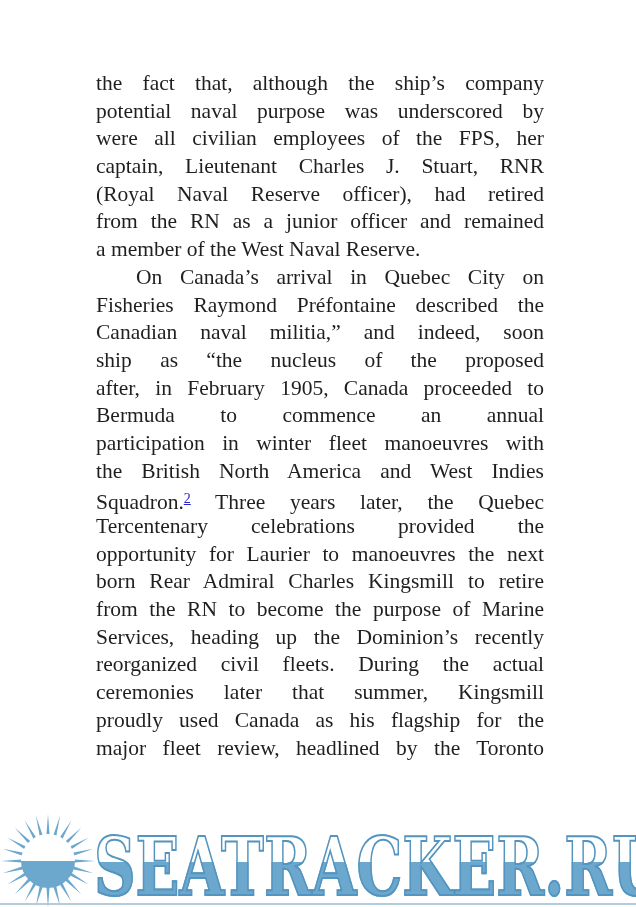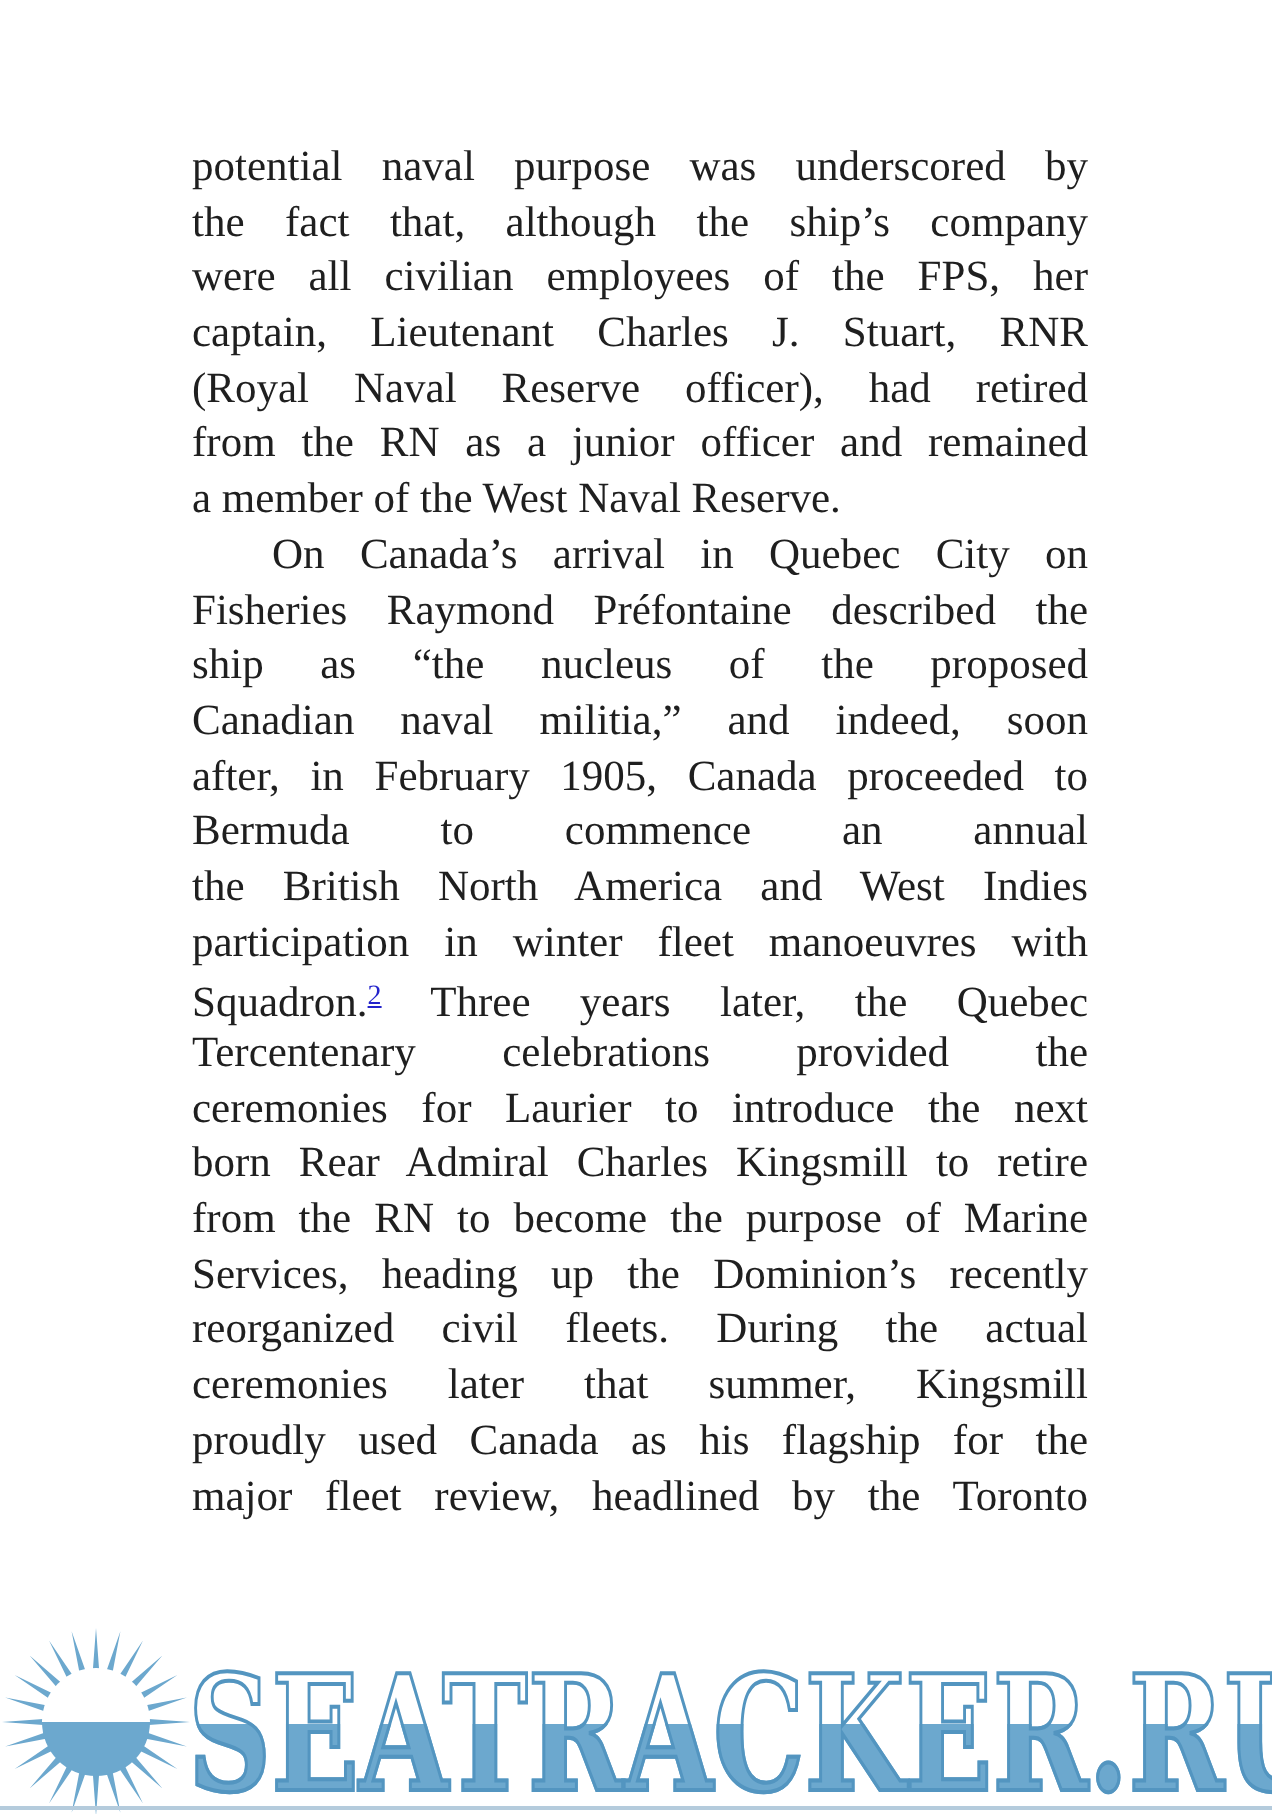--- a/index.html
+++ b/index.html
@@ -58,38 +58,38 @@
     position:absolute;
     left:0;top:903px;width:636px;height:2px;
   }
 </style>
 </head>
 <body>
 
 <div class="page">
 
   <div class="text-block" style="color: rgb(31, 31, 31);">
+      <div class="line"><span>the fact that, although the ship’s company</span></div>
       <div class="line"><span>potential naval purpose was underscored by</span></div>
-      <div class="line"><span>the fact that, although the ship’s company</span></div>
       <div class="line"><span>were all civilian employees of the FPS, her</span></div>
       <div class="line"><span>captain, Lieutenant Charles J. Stuart, RNR</span></div>
       <div class="line"><span>(Royal Naval Reserve officer), had retired</span></div>
       <div class="line"><span>from the RN as a junior officer and remained</span></div>
       <div class="line no-just"><span>a member of the West Naval Reserve.</span></div>
       <div class="line indent"><span>On </span><span class="italic">Canada</span><span>’s arrival in Quebec City on</span></div>
       <div class="line"><span>Fisheries Raymond Préfontaine described the</span></div>
+      <div class="line"><span>Canadian naval militia,” and indeed, soon</span></div>
       <div class="line"><span>ship as “the nucleus of the proposed</span></div>
-      <div class="line"><span>Canadian naval militia,” and indeed, soon</span></div>
       <div class="line"><span>after, in February 1905, </span><span class="italic">Canada</span><span> proceeded to</span></div>
       <div class="line"><span>Bermuda to commence an annual</span></div>
+      <div class="line"><span>participation in winter fleet manoeuvres with</span></div>
       <div class="line"><span>the British North America and West Indies</span></div>
-      <div class="line"><span>participation in winter fleet manoeuvres with</span></div>
       <div class="line"><span>Squadron.</span><span class="footnote" style="color: rgb(35, 35, 203);">2</span><span> Three years later, the Quebec</span></div>
       <div class="line"><span>Tercentenary celebrations provided the</span></div>
-      <div class="line"><span>ceremonies for Laurier to introduce the next</span></div>
+      <div class="line"><span>opportunity for Laurier to manoeuvres the next</span></div>
       <div class="line"><span>born Rear Admiral Charles Kingsmill to retire</span></div>
       <div class="line"><span>from the RN to become the purpose of Marine</span></div>
       <div class="line"><span>Services, heading up the Dominion’s recently</span></div>
       <div class="line"><span>reorganized civil fleets. During the actual</span></div>
       <div class="line"><span>ceremonies later that summer, Kingsmill</span></div>
       <div class="line"><span>proudly used </span><span class="italic">Canada</span><span> as his flagship for the</span></div>
       <div class="line"><span>major fleet review, headlined by the Toronto</span></div>
     </div>
 
   <div class="watermark">

